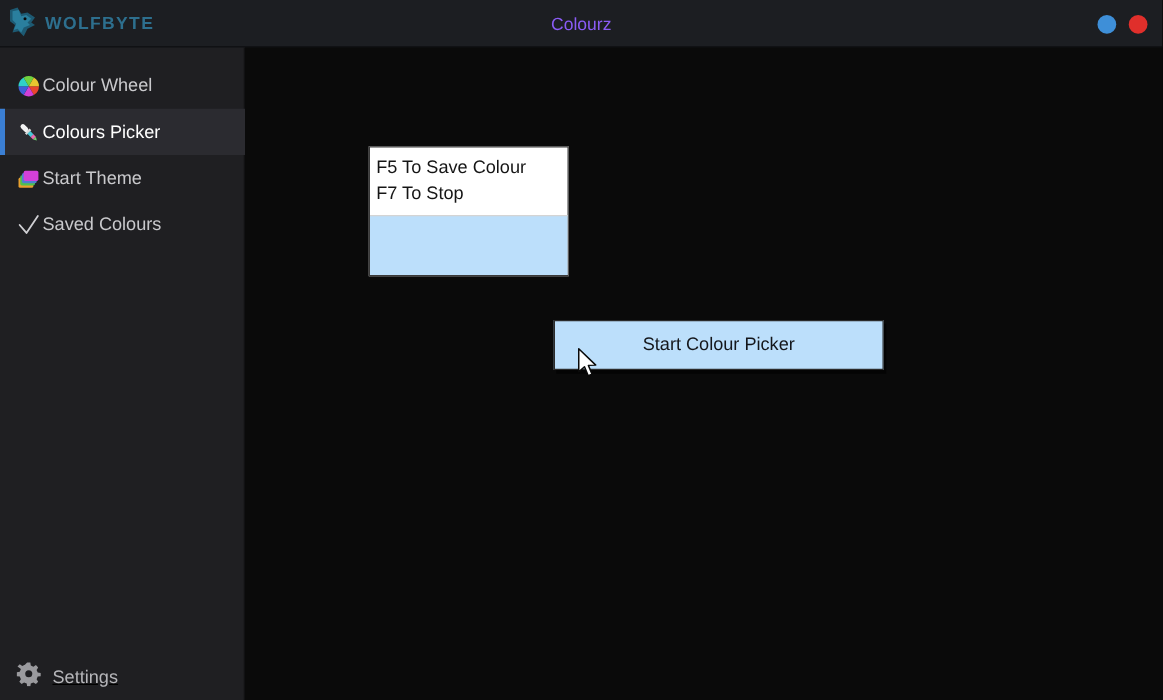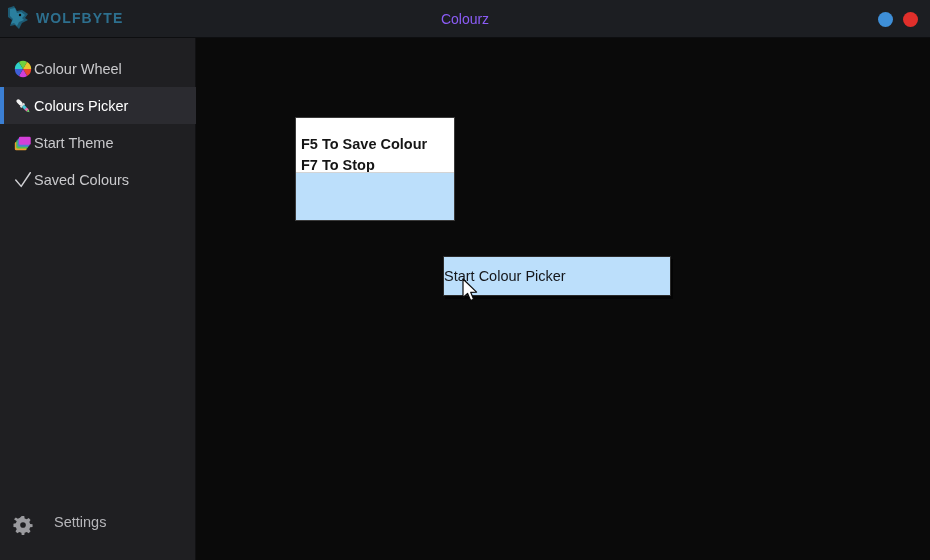--- a/index.html
+++ b/index.html
@@ -75,64 +75,64 @@
   }
   .nav-label {
     font-size:14.5px;
     color:#c9c9cc;
     white-space:nowrap;
   }
   .nav-item.active .nav-label { color:#ffffff; }
 
   .settings-row {
     position:absolute; left:0; bottom:10px;
-    display:flex; align-items:flex-start;
-    height:36px; padding-left:12px; gap:20px;
+    display:flex; align-items:flex-end;
+    height:36px; padding-left:12px; gap:8px;
     width:196px;
     cursor:pointer;
+    text-decoration:underline;
   }
   .settings-label { font-size:14.5px; color:#b6b6ba; }
 
   
   .content {
     position:absolute; left:196px; top:38px;
     width:734px; height:522px;
     background:#0a0a0a;
   }
 
   .info-panel {
     position:absolute; left:99px; top:79px;
     width:160px; height:104px;
     background:#ffffff;
     border:1px solid #3a3a3a;
   }
   .info-text {
-    padding:16px 0 0 5px;
-    font-weight:bold;
+    padding:6px 0 0 5px;
   }
   .info-line {
     font-size:14.5px;
     color:#151515;
     line-height:21px;
     white-space:nowrap;
   }
   .info-swatch {
     position:absolute; left:0; bottom:0;
     width:100%; height:48px;
     background:#bcdffb;
     border-top:1px solid #d4d4d4;
   }
 
   .picker-button {
     position:absolute; left:247px; top:218px;
-    width:228px; height:40px;
+    width:264px; height:40px;
     background:#bcdffb;
     border:1px solid #2b2b2b;
     box-shadow:2px 3px 0 rgba(0,0,0,0.55);
-    display:flex; align-items:center; 
+    display:flex; align-items:center; justify-content:center;
     cursor:pointer;
   }
   .picker-button-label {
     font-size:14.5px; color:#14161a;
     white-space:nowrap;
   }
 
   .cursor {
     position:absolute; left:266px; top:240px;
     width:18px; height:26px;

